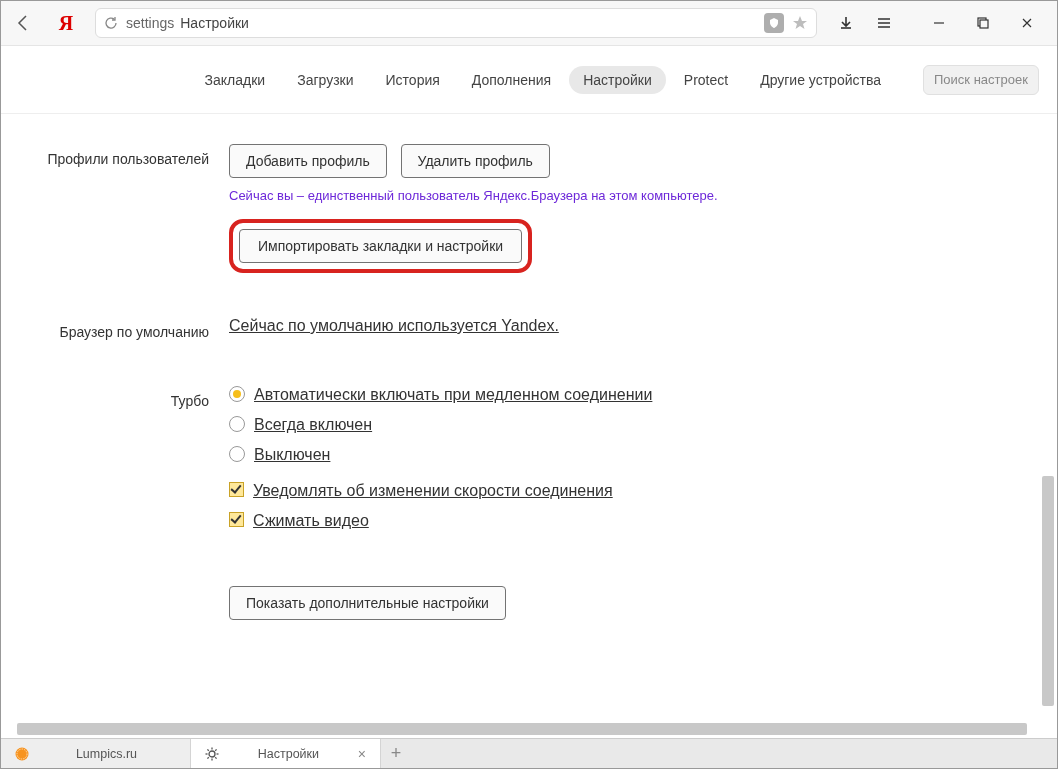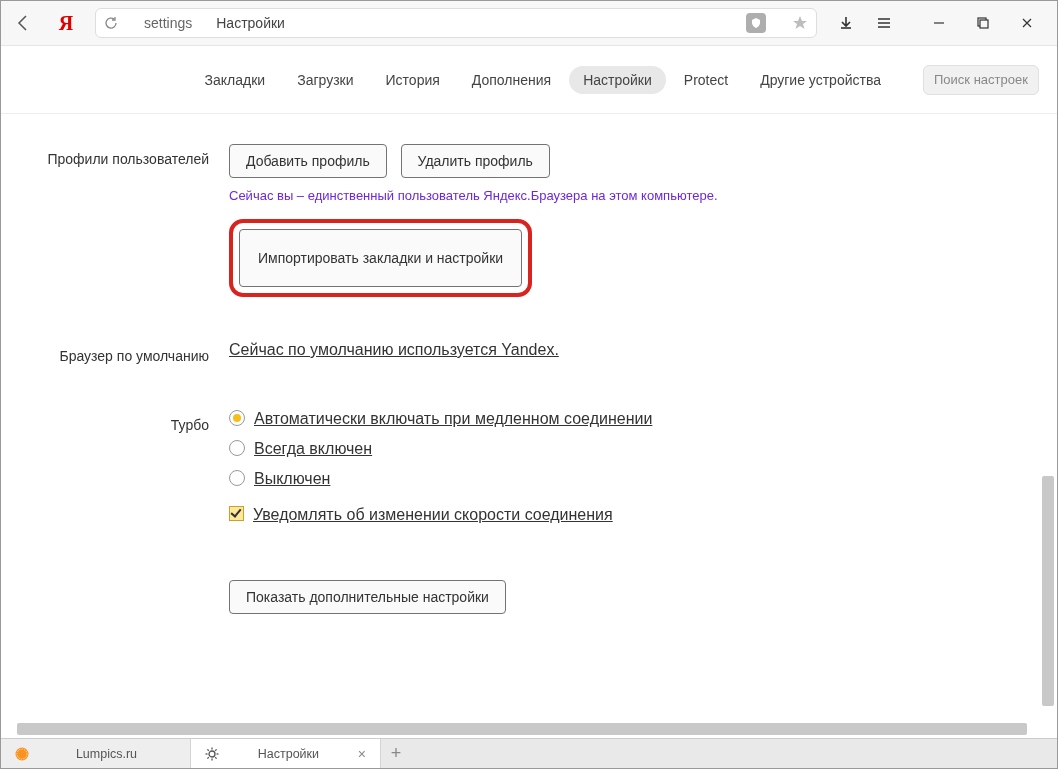--- a/index.html
+++ b/index.html
@@ -1,20 +1,20 @@
 <!DOCTYPE html>
 <html><head>
 <meta charset="utf-8">
 <style>
   * { box-sizing: border-box; margin: 0; padding: 0; }
   body { font-family: Arial, "Helvetica Neue", sans-serif; font-size: 14px; color: #333; background: #fff; width: 1058px; height: 769px; overflow: hidden; border: 1px solid #999; position: relative; }
   .titlebar { height: 45px; background: #f7f7f7; display: flex; align-items: center; padding: 0 8px; gap: 4px; border-bottom: 1px solid #e5e5e5; }
   .titlebar .back-btn { width: 28px; height: 28px; display: flex; align-items: center; justify-content: center; cursor: pointer; }
   .titlebar .logo { width: 26px; height: 26px; display: flex; align-items: center; justify-content: center; font-weight: bold; font-size: 20px; font-family: "Times New Roman", serif; color: #d00; margin: 0 4px 0 12px; }
-  .addrbar { flex: 1; height: 30px; background: #fff; border: 1px solid #ddd; border-radius: 6px; display: flex; align-items: center; padding: 0 6px; margin: 0 8px; gap: 24px; min-width: 0; }
+  .addrbar { flex: 1; height: 30px; background: #fff; border: 1px solid #ddd; border-radius: 6px; display: flex; align-items: center; padding: 0 6px; margin: 0 8px; gap: 6px; min-width: 0; }
   .addrbar .reload { width: 18px; height: 18px; display:flex; align-items:center; justify-content:center; color:#888;}
   .addrbar .url-prefix { color: #666; font-size: 14px; }
   .addrbar .url-title { color: #444; font-size: 14px; }
   .addrbar .spacer { flex: 1; }
   .addrbar .shield { width: 20px; height: 20px; background:#aeaeae; border-radius:4px; display:flex; align-items:center; justify-content:center;}
   .addrbar .star { width: 20px; height: 20px; display:flex; align-items:center; justify-content:center; color:#bbb;}
   .titlebar .toolbtn { width: 34px; height: 30px; display:flex; align-items:center; justify-content:center; color:#444; cursor:pointer; }
   .wincontrols { display:flex; margin-left: 12px;}
   .wincontrols .toolbtn { width: 44px; }
   .content { position: absolute; top:45px; left:0; right:0; bottom: 30px; overflow:hidden; }
@@ -24,21 +24,21 @@
   .settings-nav .nav-item { padding: 6px 14px; color:#444; font-size:14px; cursor:pointer; }
   .settings-nav .nav-item.active { background:#e8e8e8; border-radius: 14px; }
   .settings-nav .search-box { margin-left: 24px; width: 116px; height: 30px; background:#f1f1f1; border:1px solid #e0e0e0; border-radius:6px; padding: 0 10px; color:#888; font-size:13px; display:flex; align-items:center; }
   .sections { padding: 30px 0 0 0; }
   .section { display:flex; margin-bottom: 44px; }
   .section-label { width: 228px; text-align:right; padding-right: 20px; padding-top: 6px; color:#333; font-size:14px; line-height:1.35; }
   .section-body { flex:1; padding-right: 40px; }
   .btn { display:inline-block; background:#fafafa; border:1px solid #737373; border-radius:4px; padding: 8px 16px; font-size:14px; color:#333; cursor:pointer; margin-right:10px; }
   .hint { color:#6d28d9; font-size:13px; margin-top:10px; }
   .highlight-wrap { display:inline-block; border: 4px solid #d8231f; border-radius: 14px; padding: 6px; margin-top: 16px; }
-  .highlight-wrap .btn { margin-right:0; padding: 20px 18px; }
+  .highlight-wrap .btn { margin-right:0; padding: 8px 18px; }
   .radio-row, .check-row { display:flex; gap:9px; margin-bottom:12px; cursor:pointer; }
   .radio { width:16px; height:16px; border:1px solid #999; border-radius:50%; display:flex; align-items:center; justify-content:center; flex-shrink:0; }
   .radio.checked::after { content:""; width:8px; height:8px; background:#f6be1a; border-radius:50%; display:block; }
   .check { width:15px; height:15px; border:1px solid #999; display:flex; align-items:center; justify-content:center; flex-shrink:0; position:relative; }
   .check.checked { background:#ffe89a; border-color:#c9a227; }
   .check.checked::after { content:""; position:absolute; left:3px; top:0px; width:4px; height:8px; border:solid #333; border-width:0 2px 2px 0; transform:rotate(40deg); }
   .text-line { color:#333; font-size:16px;text-decoration:underline;}
   .gap-top { margin-top: 18px; }
   .tabbar { position:absolute; bottom:0; left:0; right:0; height:30px; background:#e9e9e9; display:flex; align-items:stretch; border-top:1px solid #ccc; }
   .tab { display:flex; align-items:center; gap:8px; padding: 6px 14px; border-right:1px solid #d4d4d4; background:#eee; cursor:pointer; position:relative; min-width: 190px;}
@@ -159,20 +159,24 @@
           <span class="text-line">Всегда включен</span>
         </div>
         <div class="radio-row">
           <span class="radio"></span>
           <span class="text-line">Выключен</span>
         </div>
         <div class="check-row gap-top">
           <span class="check checked"></span>
           <span class="text-line">Уведомлять об изменении скорости соединения</span>
         </div>
+        <div class="check-row">
+          <span class="check checked"></span>
+          <span class="text-line">Сжимать видео</span>
+        </div>
       </div>
     </div>
 
     <div class="section">
       <div class="section-label"></div>
       <div class="section-body">
         <span class="btn">Показать дополнительные настройки</span>
       </div>
     </div>
 

